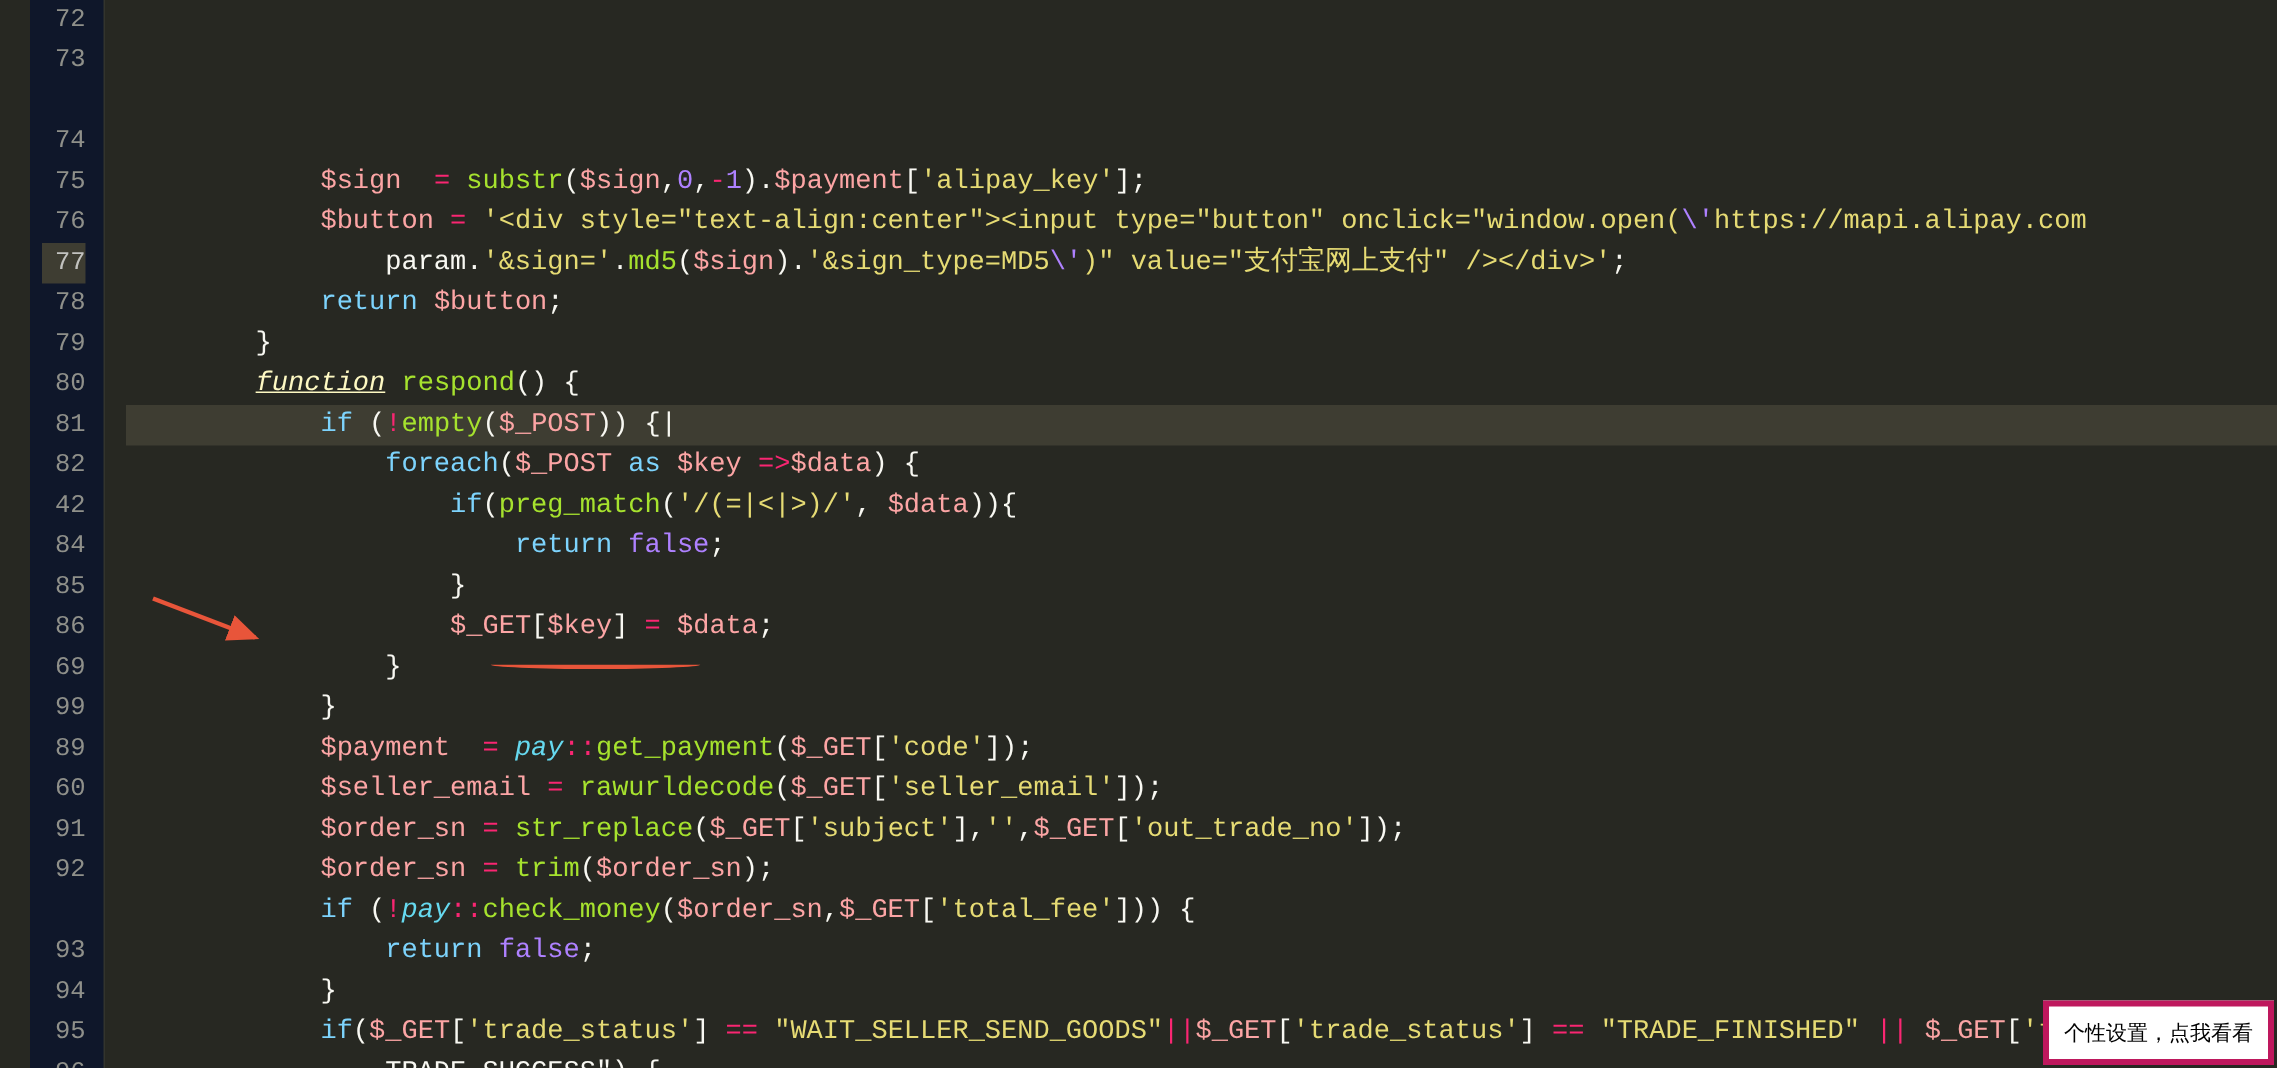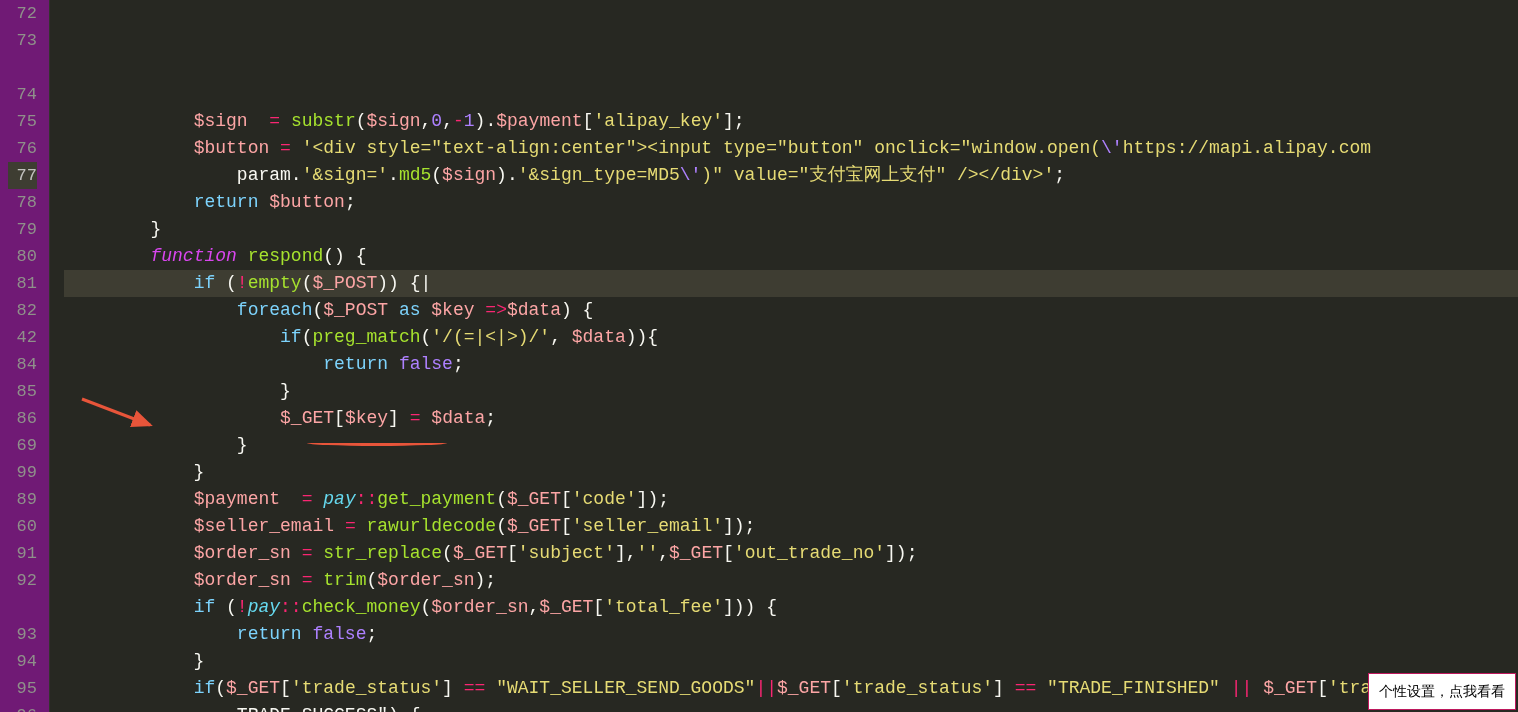--- a/index.html
+++ b/index.html
@@ -12,27 +12,28 @@
   position: relative;
   width: 1518px;
   height: 712px;
 }
 .editor {
   display: flex;
   width: 100%;
   height: 100%;
 }
 .gutter {
-  background: #701a75;
+  background: #0f172a;
   color: #8f908a;
   text-align: right;
   padding: 0 12px 0 8px;
   user-select: none;
   min-width: 50px;
   border-right: 1px solid #33342d;
+  margin-left: 20px;
 }
 .gutter-line {
   height: 27px;
   font-size: 17px;
   color: #8f908a;
 }
 .gutter-line.active {
   background: #3e3d32;
   color: #c2c2bf;
 }
@@ -46,21 +47,21 @@
 }
 .line {
   height: 27px;
   position: relative;
 }
 .line.active {
   background: #3e3d32;
 }
 .tok-var { color: #fca5a5; }
 .tok-kw2 { color: #7dd3fc; }
-.tok-fn { color: #d946ef; font-style: italic;}
+.tok-fn { color: #fef9c3; font-style: italic; text-decoration: underline;}
 .tok-call { color: #a6e22e; }
 .tok-str { color: #e6db74; }
 .tok-num { color: #ae81ff; }
 .tok-const { color: #ae81ff; }
 .tok-op { color: #f92672; }
 .tok-punc { color: #f8f8f2; }
 .tok-class { color: #66d9ef; font-style: italic; font-family: Liberation Mono, monospace; }
 
 .annotation-arrow {
   position: absolute;
@@ -76,21 +77,21 @@
 
 .tooltip-box {
   position: absolute;
   right: 2px;
   bottom: 2px;
   background: #ffffff;
   color: #000;
   font-family: "Microsoft YaHei", sans-serif;
   font-size: 14px;
   padding: 4px 10px;
-  border: 1px solid #be185d;
+  border: 4px solid #be185d;
   z-index: 20;
 }
 </style>
 </head>
 <body>
 
 <div class="editor">
   <div class="gutter" id="gutter">
       <div class="gutter-line">72</div>
       <div class="gutter-line">73</div>

